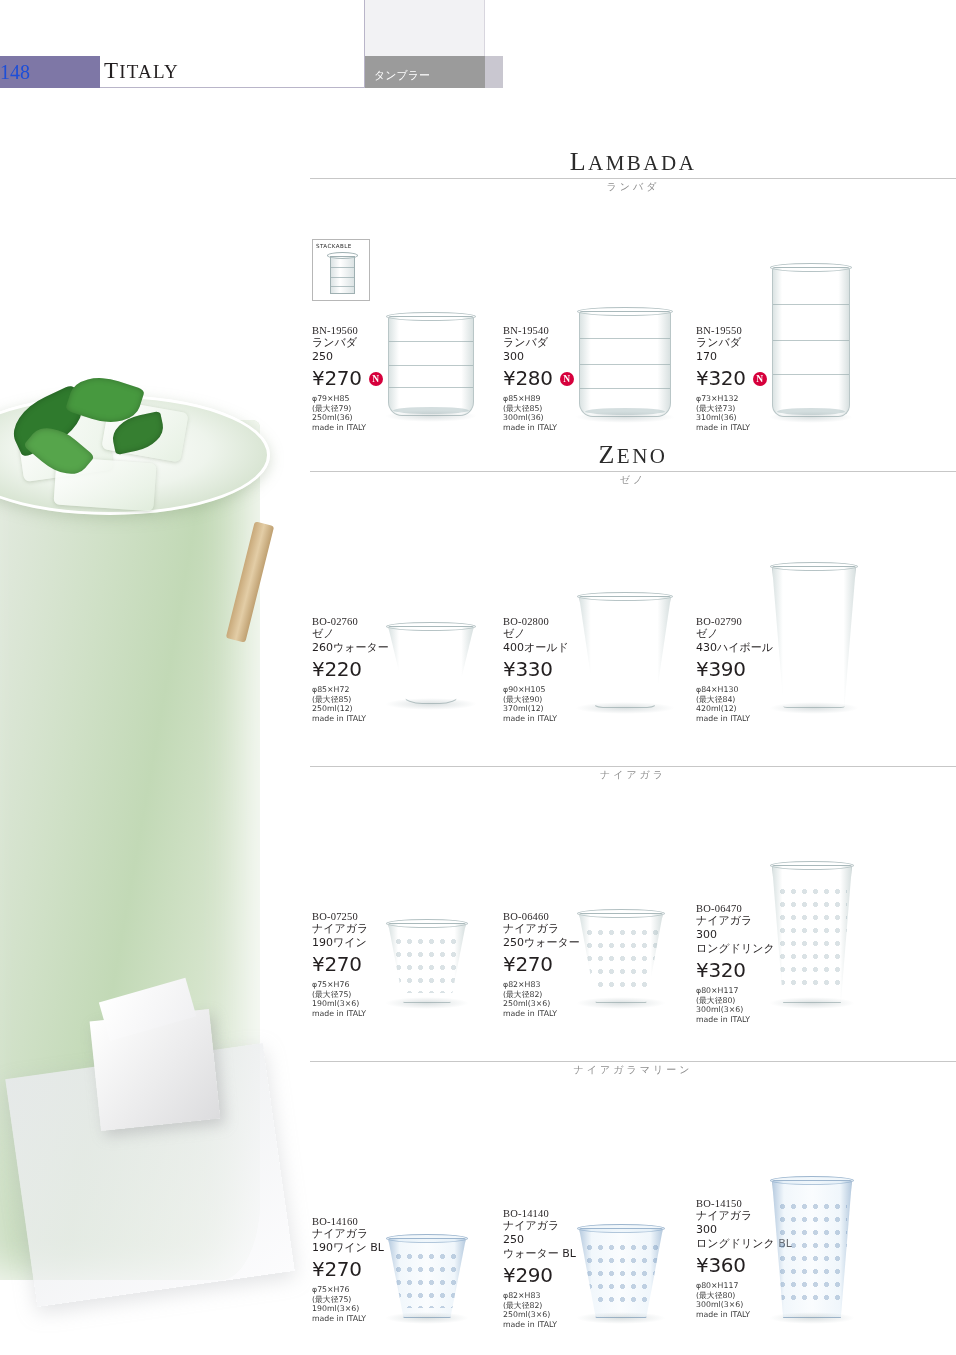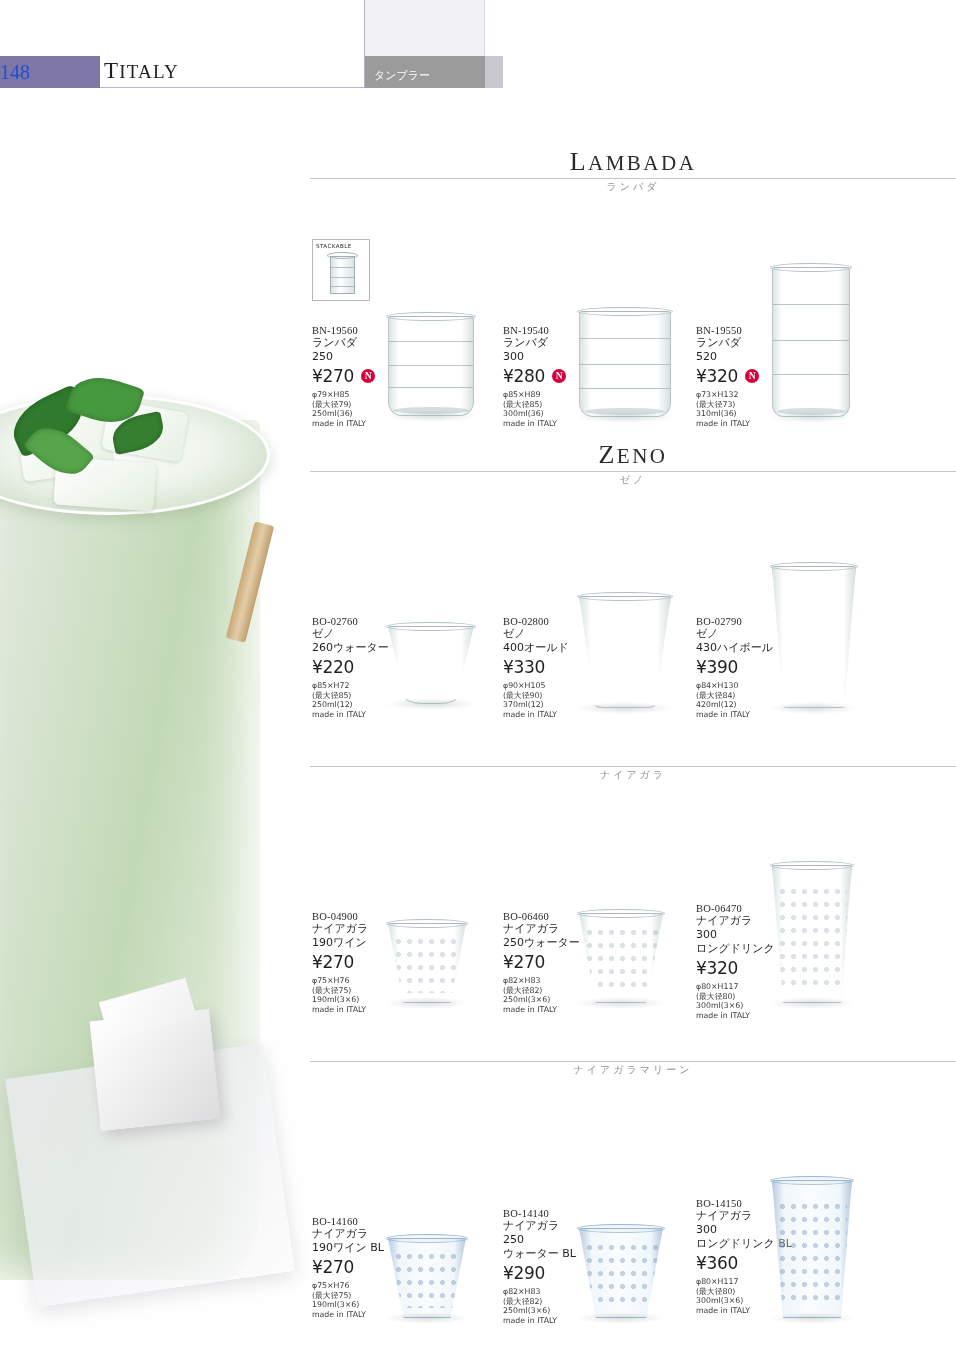--- a/index.html
+++ b/index.html
@@ -143,21 +143,21 @@
     font-size: 10.5px; color: #231f20; letter-spacing: .2px;
     font-family: "Liberation Serif", serif; white-space: nowrap;
   }
   .p-name {
     font-size: 11px; color: #231f20; line-height: 14px;
     font-family: "DejaVu Sans", sans-serif;
     white-space: nowrap;
   }
   .p-price-row { margin-top: 2px; white-space: nowrap; }
   .p-price {
-    font-size: 17px; color: #231f20; font-family: "DejaVu Sans", sans-serif;
+    font-size: 20px; color: #231f20; font-family: "DejaVu Sans", sans-serif;
     letter-spacing: -0.3px;
   }
   .n-badge {
     display: inline-block; width: 14px; height: 14px; border-radius: 50%;
     background: #d6003c; color: #fff; font-size: 9.5px; line-height: 14px;
     text-align: center; font-family: "Liberation Serif", serif;
     vertical-align: 3px; margin-left: 3px; font-weight: bold;
   }
   .p-spec {
     margin-top: 4px; font-size: 7.8px; color: #3a3a3a; line-height: 9.6px;
@@ -342,21 +342,21 @@
         <div class="gl-base"></div>
           <div class="gl-shadow"></div>
       </div>
     </div>
 
     <div class="product" style="left:386px; top:132px;">
       <div class="p-info">
         <div class="p-code">BN-19550</div>
         <div class="p-name">
           <div>ランバダ</div>
-          <div>520</div>
+          <div>170</div>
         </div>
         <div class="p-price-row">
           <span class="p-price">¥320</span>
           <span class="n-badge">N</span>
         </div>
         <div class="p-spec">
           <div>φ73×H132</div>
           <div>(最大径73)</div>
           <div>310ml(36)</div>
           <div>made in ITALY</div>
@@ -464,21 +464,21 @@
 <div class="section" style="top:735px;">
   <div class="sec-title-wrap">
     <div class="sec-rule"></div>
     <div class="sec-sub">ナイアガラ</div>
   </div>
 
   <div class="products" style="height:255px;">
 
     <div class="product" style="left:2px; top:130px;">
       <div class="p-info">
-        <div class="p-code">BO-04900</div>
+        <div class="p-code">BO-07250</div>
         <div class="p-name">
           <div>ナイアガラ</div>
           <div>190ワイン</div>
         </div>
         <div class="p-price-row">
           <span class="p-price">¥270</span>
         </div>
         <div class="p-spec">
           <div>φ75×H76</div>
           <div>(最大径75)</div>

